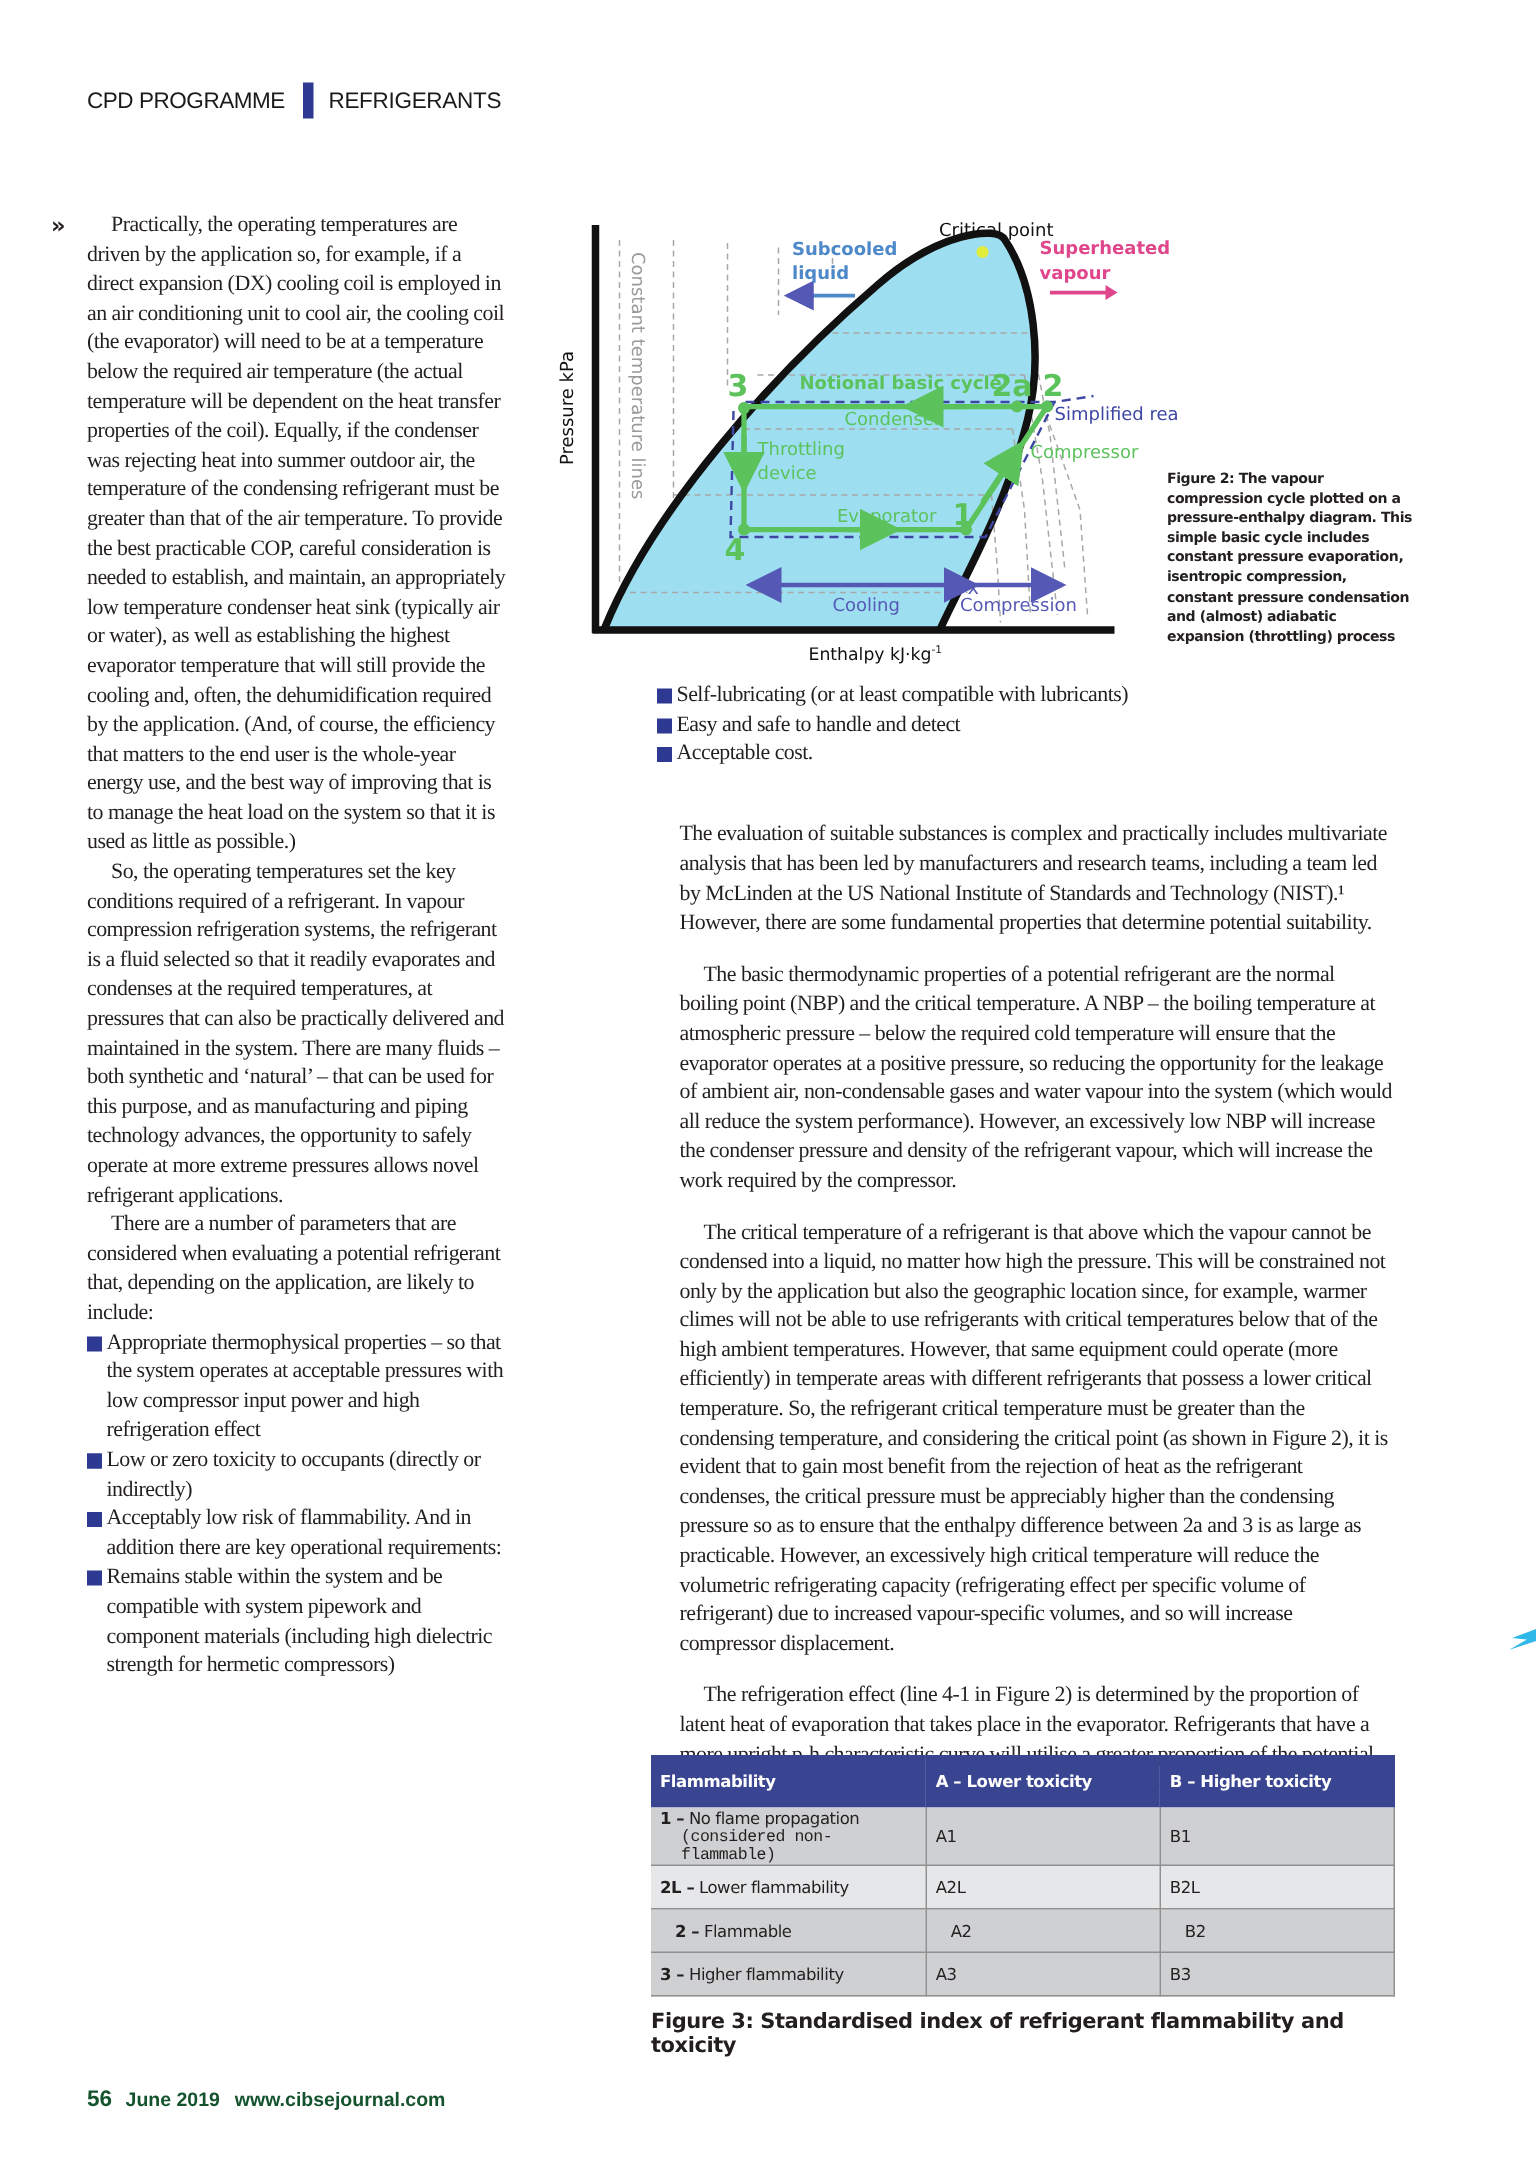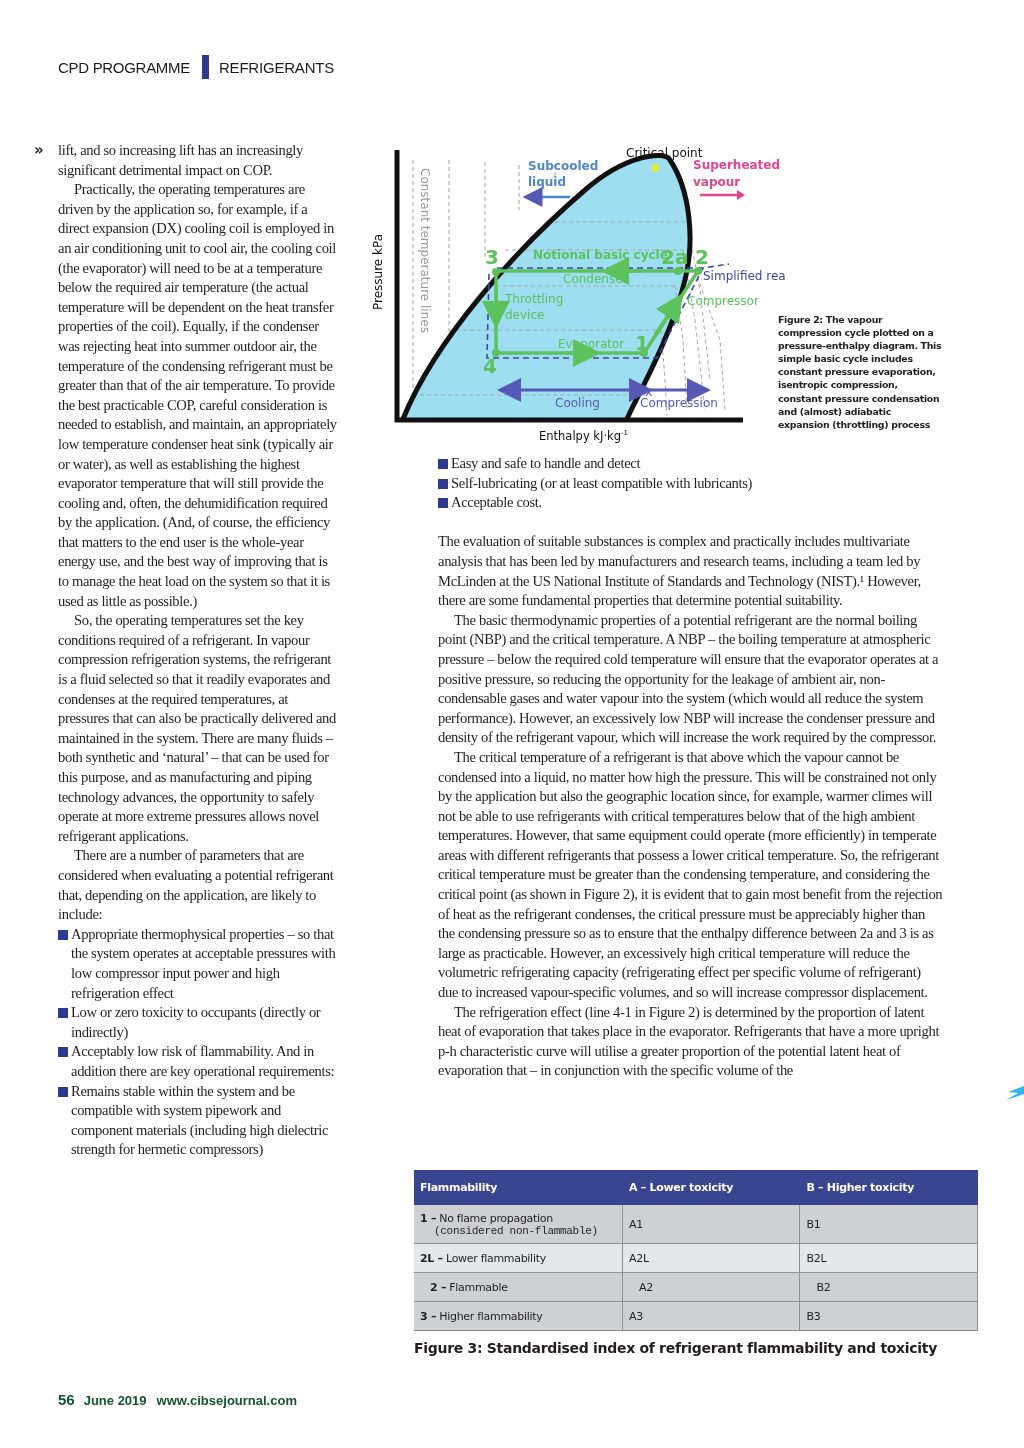--- a/index.html
+++ b/index.html
@@ -15,24 +15,24 @@
   .indent { text-indent: 16px; }
   .chev { position: absolute; left: -24px; top: 0px; font-family: "DejaVu Sans", sans-serif; font-weight: bold; font-size: 15px; color: #231f20; }
   .bullets { list-style: none; margin: 0; padding: 0; }
   .bullets li { position: relative; padding-left: 13px; }
   .bullets li .sq { position: absolute; left: 0; top: 5px; width: 10px; height: 10px; background: #2e3a91; }
 
   .figure { position: absolute; left: 365px; top: 140px; width: 420px; height: 310px; }
   .fig-caption { position: absolute; left: 778px; top: 313px; width: 165px; font-family: "DejaVu Sans", sans-serif; font-weight: bold; font-size: 9.4px; line-height: 13.1px; color: #231f20; letter-spacing: -0.3px; }
 
   .col-right { position: absolute; left: 438px; top: 454px; width: 505px; }
-  .col-right p { margin: 0; }
+  .col-right p { margin: 15px; }
   .col-right .gap { height: 19.6px; }
 
-  .table-wrap { position: absolute; left: 414px; top: 1170px; width: 564px; }
+  .table-wrap { position: absolute; left: 434px; top: 1170px; width: 496px; }
   table.flam { width: 100%; border-collapse: collapse; font-family: "DejaVu Sans", sans-serif; font-size: 11px; color: #231f20; letter-spacing: -0.3px; }
   table.flam th { background: #3a4591; color: #ffffff; text-align: left; font-weight: bold; height: 35px; padding: 0 6px; border-right: 1px solid #3a4591; }
   table.flam td { padding: 0 6px; border-right: 1px solid #8f8f8f; border-bottom: 1px solid #8f8f8f; vertical-align: middle; }
   table.flam tr.r1 td { background: #cfd0d2; height: 38px; }
   table.flam tr.r2 td { background: #e6e7e8; height: 28px; }
   table.flam tr.r3 td { background: #cfd0d2; height: 28px; padding-left: 16px; }
   table.flam tr.r4 td { background: #cfd0d2; height: 28px; }
   table.flam td .code { font-weight: bold; }
   table.flam td .sub { display: block; padding-left: 14px; font-family: Liberation Mono, monospace; }
   .tbl-caption { margin-top: 9px; font-family: "DejaVu Sans", sans-serif; font-weight: bold; font-size: 14px; color: #231f20; letter-spacing: -0.3px; }
@@ -48,21 +48,20 @@
 <body>
 
 <div class="header">
   <span class="prog">CPD PROGRAMME</span>
   <span class="bar"></span>
   <span class="sect">REFRIGERANTS</span>
 </div>
 
 <div class="col-left serif">
   <span class="chev">»</span>
-  <p>lift, and so increasing lift has an increasingly significant detrimental impact on COP.</p>
   <p class="indent">Practically, the operating temperatures are driven by the application so, for example, if a direct expansion (DX) cooling coil is employed in an air conditioning unit to cool air, the cooling coil (the evaporator) will need to be at a temperature below the required air temperature (the actual temperature will be dependent on the heat transfer properties of the coil). Equally, if the condenser was rejecting heat into summer outdoor air, the temperature of the condensing refrigerant must be greater than that of the air temperature. To provide the best practicable COP, careful consideration is needed to establish, and maintain, an appropriately low temperature condenser heat sink (typically air or water), as well as establishing the highest evaporator temperature that will still provide the cooling and, often, the dehumidification required by the application. (And, of course, the efficiency that matters to the end user is the whole-year energy use, and the best way of improving that is to manage the heat load on the system so that it is used as little as possible.)</p>
   <p class="indent">So, the operating temperatures set the key conditions required of a refrigerant. In vapour compression refrigeration systems, the refrigerant is a fluid selected so that it readily evaporates and condenses at the required temperatures, at pressures that can also be practically delivered and maintained in the system. There are many fluids – both synthetic and ‘natural’ – that can be used for this purpose, and as manufacturing and piping technology advances, the opportunity to safely operate at more extreme pressures allows novel refrigerant applications.</p>
   <p class="indent">There are a number of parameters that are considered when evaluating a potential refrigerant that, depending on the application, are likely to include:</p>
   <ul class="bullets">
     <li><span class="sq"></span><span>Appropriate thermophysical properties – so that the system operates at acceptable pressures with low compressor input power and high refrigeration effect</span></li>
     <li><span class="sq"></span></li>
     <li><span class="sq"></span><span>Low or zero toxicity to occupants (directly or indirectly)</span></li>
     <li><span class="sq"></span><span>Acceptably low risk of flammability. And in addition there are key operational requirements:</span></li>
     <li><span class="sq"></span><span>Remains stable within the system and be compatible with system pipework and component materials (including high dielectric strength for hermetic compressors)</span></li>
   </ul>
@@ -153,22 +152,22 @@
     <text x="118" y="233" font-size="20" font-weight="bold" fill="#5cc25c">4</text>
     <text x="270" y="210" font-size="20" font-weight="bold" fill="#5cc25c">1</text>
     <text x="296" y="124" font-size="20" font-weight="bold" fill="#5cc25c">2a</text>
     <text x="330" y="124" font-size="20" font-weight="bold" fill="#5cc25c">2</text>
   </svg>
 </div>
 <div class="fig-caption">Figure 2: The vapour compression cycle plotted on a pressure-enthalpy diagram. This simple basic cycle includes constant pressure evaporation, isentropic compression, constant pressure condensation and (almost) adiabatic expansion (throttling) process</div>
 
 <div class="col-right serif">
   <ul class="bullets">
+    <li><span class="sq"></span><span>Self-lubricating (or at least compatible with lubricants)</span></li>
     <li><span class="sq"></span><span>Easy and safe to handle and detect</span></li>
-    <li><span class="sq"></span><span>Self-lubricating (or at least compatible with lubricants)</span></li>
     <li><span class="sq"></span><span>Acceptable cost.</span></li>
   </ul>
   <div class="gap"></div>
   <p>The evaluation of suitable substances is complex and practically includes multivariate analysis that has been led by manufacturers and research teams, including a team led by McLinden at the US National Institute of Standards and Technology (NIST).¹ However, there are some fundamental properties that determine potential suitability.</p>
   <p class="indent">The basic thermodynamic properties of a potential refrigerant are the normal boiling point (NBP) and the critical temperature. A NBP – the boiling temperature at atmospheric pressure – below the required cold temperature will ensure that the evaporator operates at a positive pressure, so reducing the opportunity for the leakage of ambient air, non-condensable gases and water vapour into the system (which would all reduce the system performance). However, an excessively low NBP will increase the condenser pressure and density of the refrigerant vapour, which will increase the work required by the compressor.</p>
   <p class="indent">The critical temperature of a refrigerant is that above which the vapour cannot be condensed into a liquid, no matter how high the pressure. This will be constrained not only by the application but also the geographic location since, for example, warmer climes will not be able to use refrigerants with critical temperatures below that of the high ambient temperatures. However, that same equipment could operate (more efficiently) in temperate areas with different refrigerants that possess a lower critical temperature. So, the refrigerant critical temperature must be greater than the condensing temperature, and considering the critical point (as shown in Figure 2), it is evident that to gain most benefit from the rejection of heat as the refrigerant condenses, the critical pressure must be appreciably higher than the condensing pressure so as to ensure that the enthalpy difference between 2a and 3 is as large as practicable. However, an excessively high critical temperature will reduce the volumetric refrigerating capacity (refrigerating effect per specific volume of refrigerant) due to increased vapour-specific volumes, and so will increase compressor displacement.</p>
   <p class="indent">The refrigeration effect (line 4-1 in Figure 2) is determined by the proportion of latent heat of evaporation that takes place in the evaporator. Refrigerants that have a more upright p-h characteristic curve will utilise a greater proportion of the potential latent heat of evaporation that – in conjunction with the specific volume of the</p>
 </div>
 
 <div class="table-wrap">

